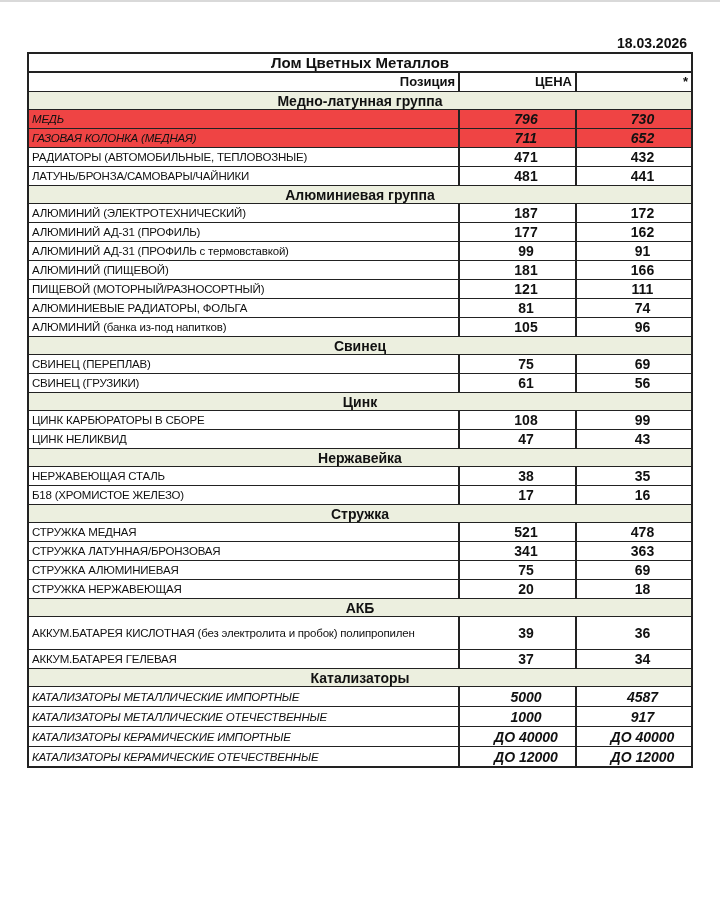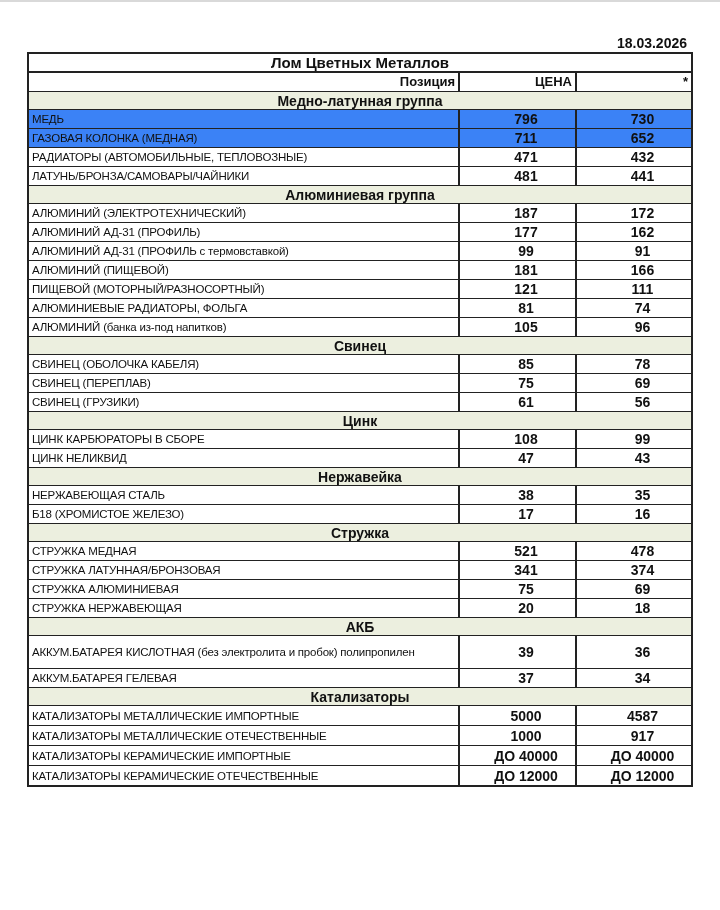--- a/index.html
+++ b/index.html
@@ -11,23 +11,23 @@
   col.c-name { width: 431px; }
   col.c-price { width: 117px; }
   col.c-star { width: 116px; }
   tr.title td { text-align: center; font-weight: bold; font-size: 15px; border-bottom: 2px solid #222; height: 17px; }
   tr.head td { text-align: right; font-weight: bold; font-size: 13px; }
   tr.head td.c1, tr.row td.c1 { border-right: 2px solid #222; }
   tr.head td.c2, tr.row td.c2 { border-right: 2px solid #222; }
   tr.group td { background: #ecefdf; text-align: center; font-weight: bold; font-size: 14px; height: 17px; }
   tr.row td.name { font-family: "Liberation Sans", sans-serif; font-size: 11.5px; letter-spacing: -0.2px; }
   tr.row td.num { text-align: center; font-weight: bold; font-size: 14px; padding-left: 20px; }
-  tr.row.shaded td { background: #3b82f6; }
+  tr.row.shaded td { background: #ef4444; font-style: italic; }
   tr.row.tall td { height: 32px; }
-  tr.row.cat td { height: 19px; }
+  tr.row.cat td { height: 19px; font-style: italic; }
   table { border: 2px solid #222; }
 </style>
 </head>
 <body>
 
 <div class="topbar"></div>
 <div class="date">18.03.2026</div>
 
 <table>
   <colgroup>
@@ -102,25 +102,20 @@
       </tr>
       <tr class="row">
         <td class="c1 name">АЛЮМИНИЙ (банка из-под напитков)</td>
         <td class="c2 num">105</td>
         <td class="c3 num">96</td>
       </tr>
       <tr class="group">
         <td colspan="3">Свинец</td>
       </tr>
       <tr class="row">
-        <td class="c1 name">СВИНЕЦ (ОБОЛОЧКА КАБЕЛЯ)</td>
-        <td class="c2 num">85</td>
-        <td class="c3 num">78</td>
-      </tr>
-      <tr class="row">
         <td class="c1 name">СВИНЕЦ (ПЕРЕПЛАВ)</td>
         <td class="c2 num">75</td>
         <td class="c3 num">69</td>
       </tr>
       <tr class="row">
         <td class="c1 name">СВИНЕЦ (ГРУЗИКИ)</td>
         <td class="c2 num">61</td>
         <td class="c3 num">56</td>
       </tr>
       <tr class="group">
@@ -153,21 +148,21 @@
         <td colspan="3">Стружка</td>
       </tr>
       <tr class="row">
         <td class="c1 name">СТРУЖКА МЕДНАЯ</td>
         <td class="c2 num">521</td>
         <td class="c3 num">478</td>
       </tr>
       <tr class="row">
         <td class="c1 name">СТРУЖКА ЛАТУННАЯ/БРОНЗОВАЯ</td>
         <td class="c2 num">341</td>
-        <td class="c3 num">374</td>
+        <td class="c3 num">363</td>
       </tr>
       <tr class="row">
         <td class="c1 name">СТРУЖКА АЛЮМИНИЕВАЯ</td>
         <td class="c2 num">75</td>
         <td class="c3 num">69</td>
       </tr>
       <tr class="row">
         <td class="c1 name">СТРУЖКА НЕРЖАВЕЮЩАЯ</td>
         <td class="c2 num">20</td>
         <td class="c3 num">18</td>

